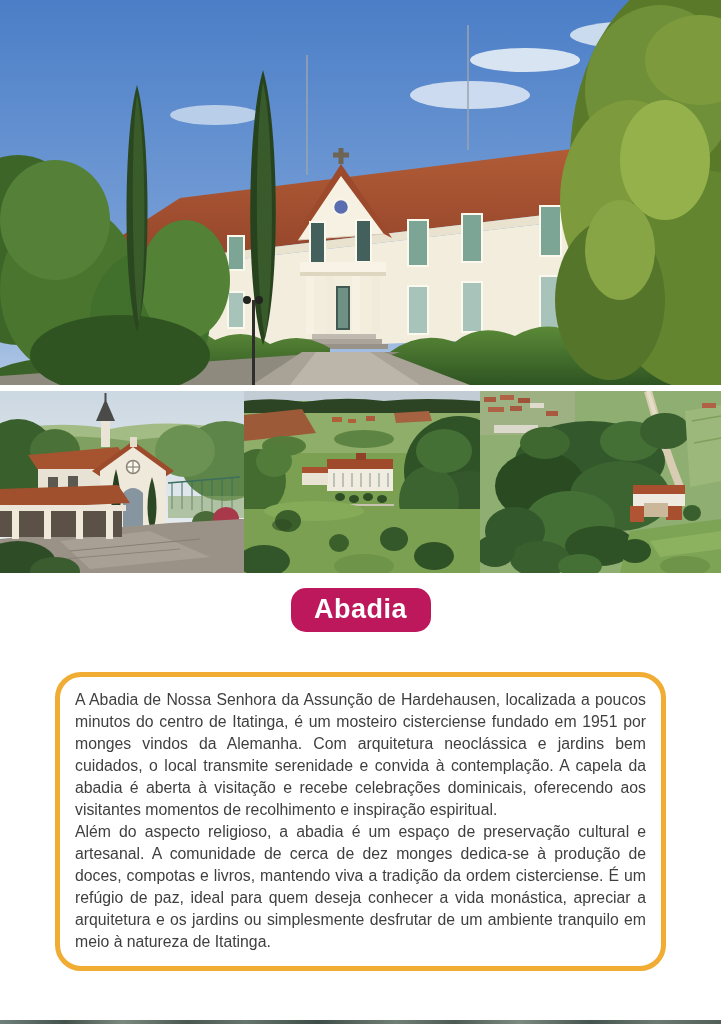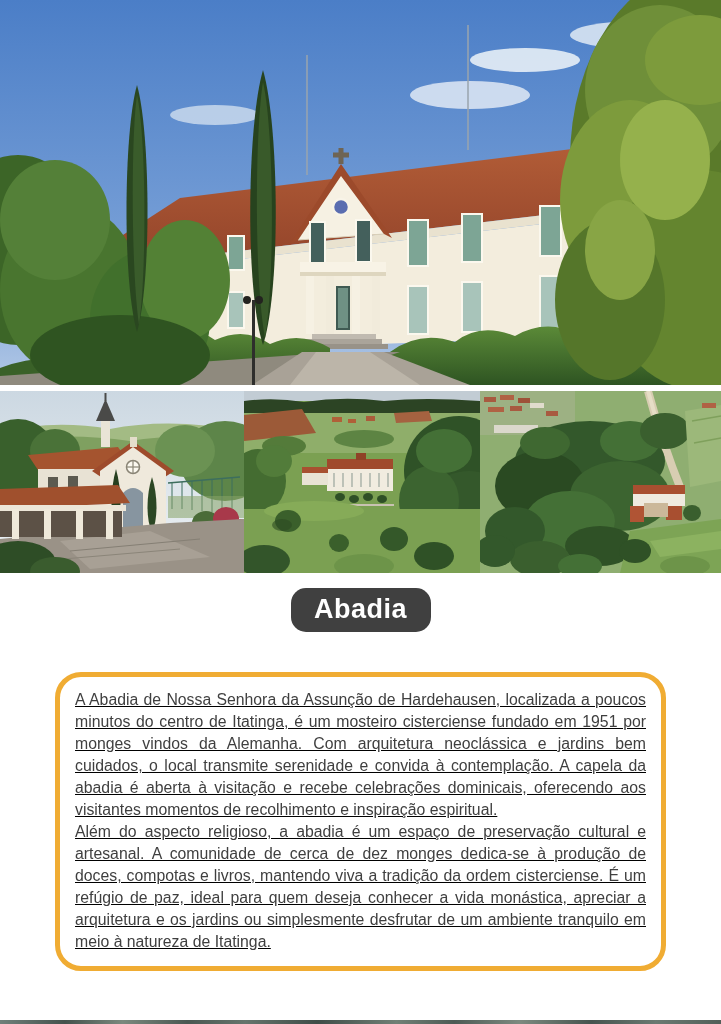--- a/index.html
+++ b/index.html
@@ -18,40 +18,39 @@
   .gallery .ph{height:182px;overflow:hidden;}
   .ph-1{width:244px;background:#dfe7ec;}
   .ph-2{width:236px;background:#7ba052;}
   .ph-3{width:241px;background:#8fae71;}
   .hero svg,.gallery svg{display:block;width:100%;height:100%;}
 
   
   .badge-row{display:flex;justify-content:center;margin-top:15px;}
   .badge{
     min-width:140px;height:44px;
-    background:#404040;
+    background:#be185d;
     border-radius:15px;
     display:flex;align-items:center;justify-content:center;
     padding:0 22px;box-sizing:border-box;text-align:right;
   }
   .badge span{
     color:#FFFFFF;font-size:27px;font-weight:bold;letter-spacing:.5px;
     line-height:1;transform:translateY(-1px);
   }
 
   
   .info-box{
     margin:40px 0 16px 55px;
     width:611px;
     box-sizing:border-box;
     border:5px solid #F0AC33;
     border-radius:26px;
     padding:12px 15px 13px 15px;
     background:#ffffff;
-    text-decoration:underline;
   }
   .info-box p{
     margin:0;
     color:#3F3F3F;
     font-size:15.8px;
     line-height:22px;
     text-align:justify;
   }
 
   

